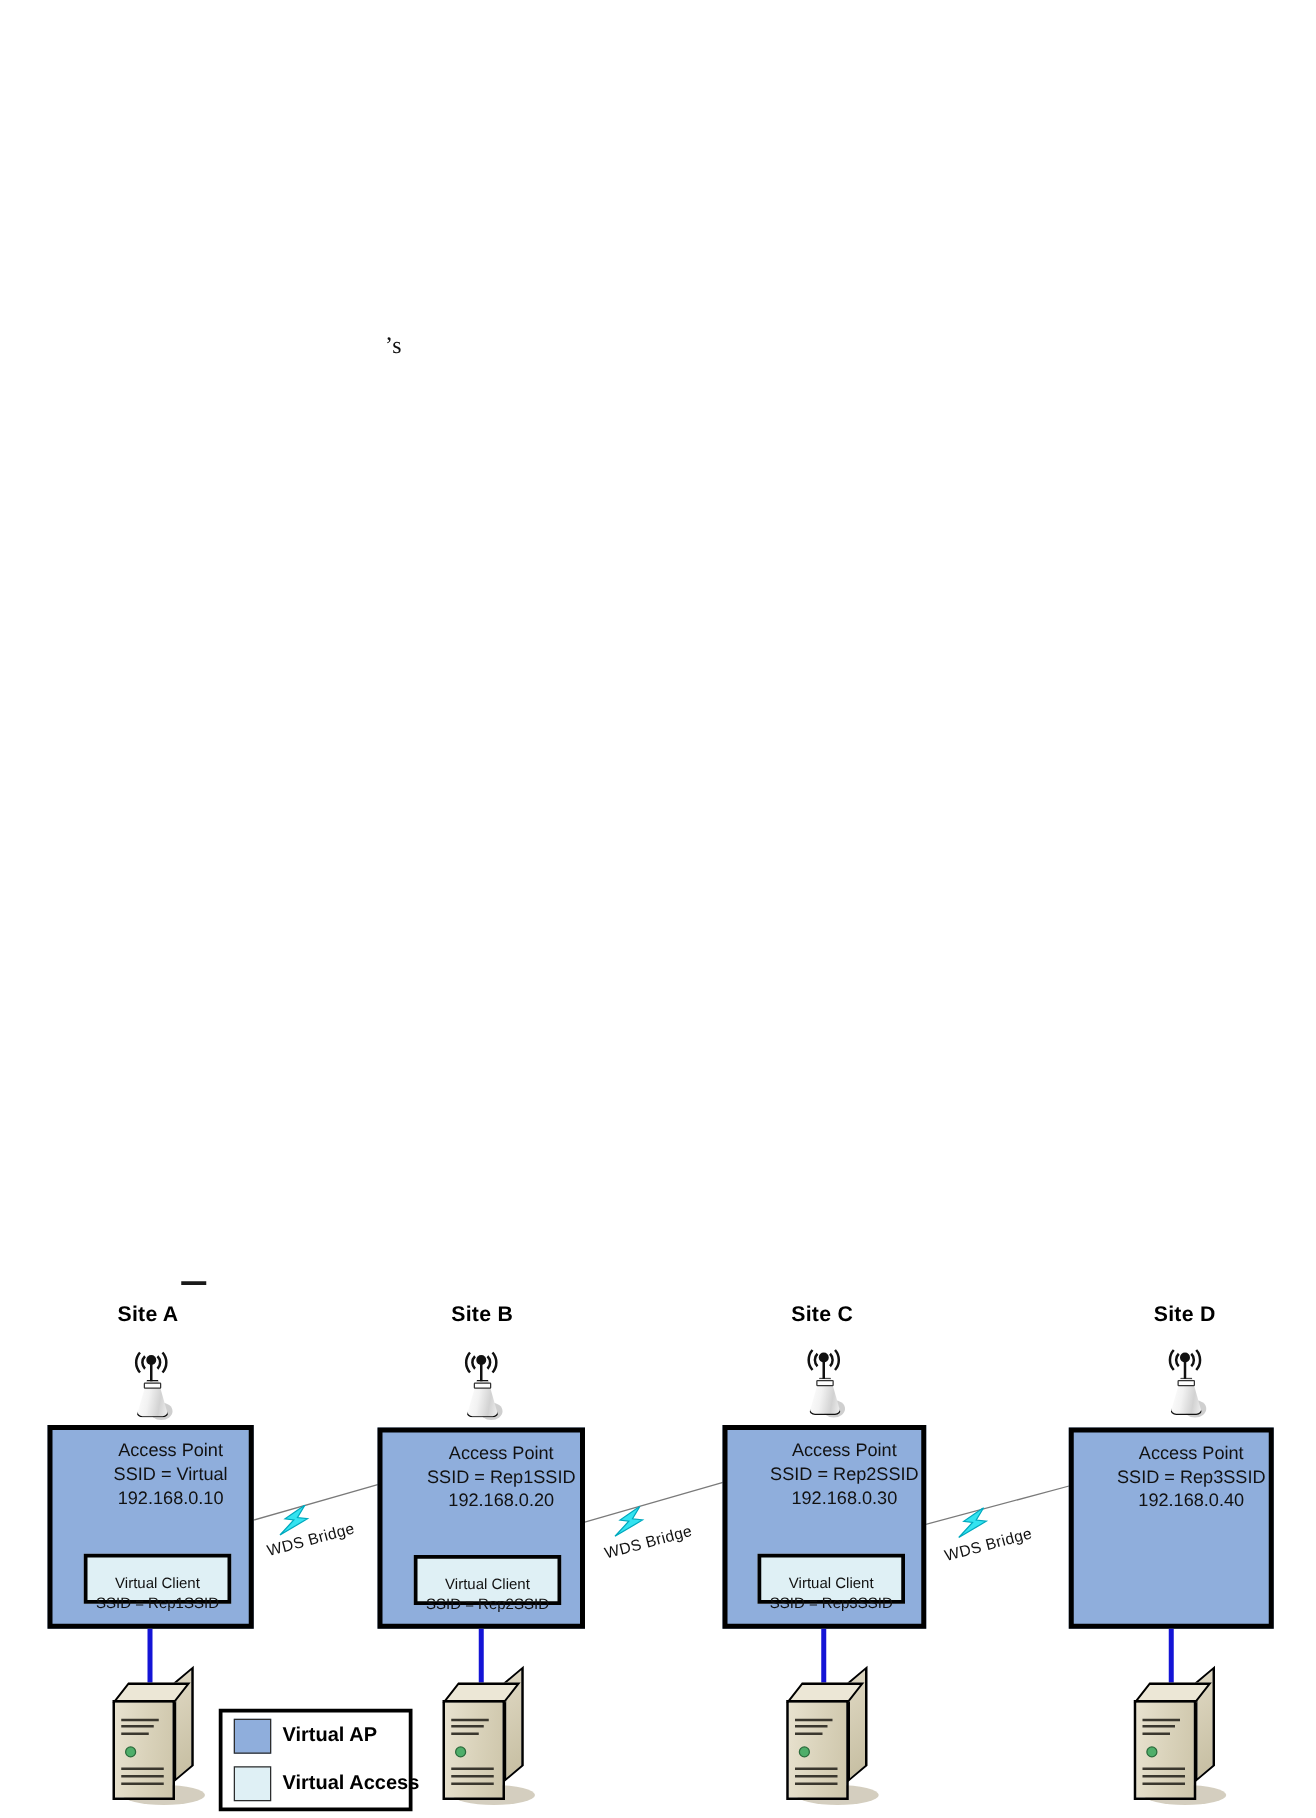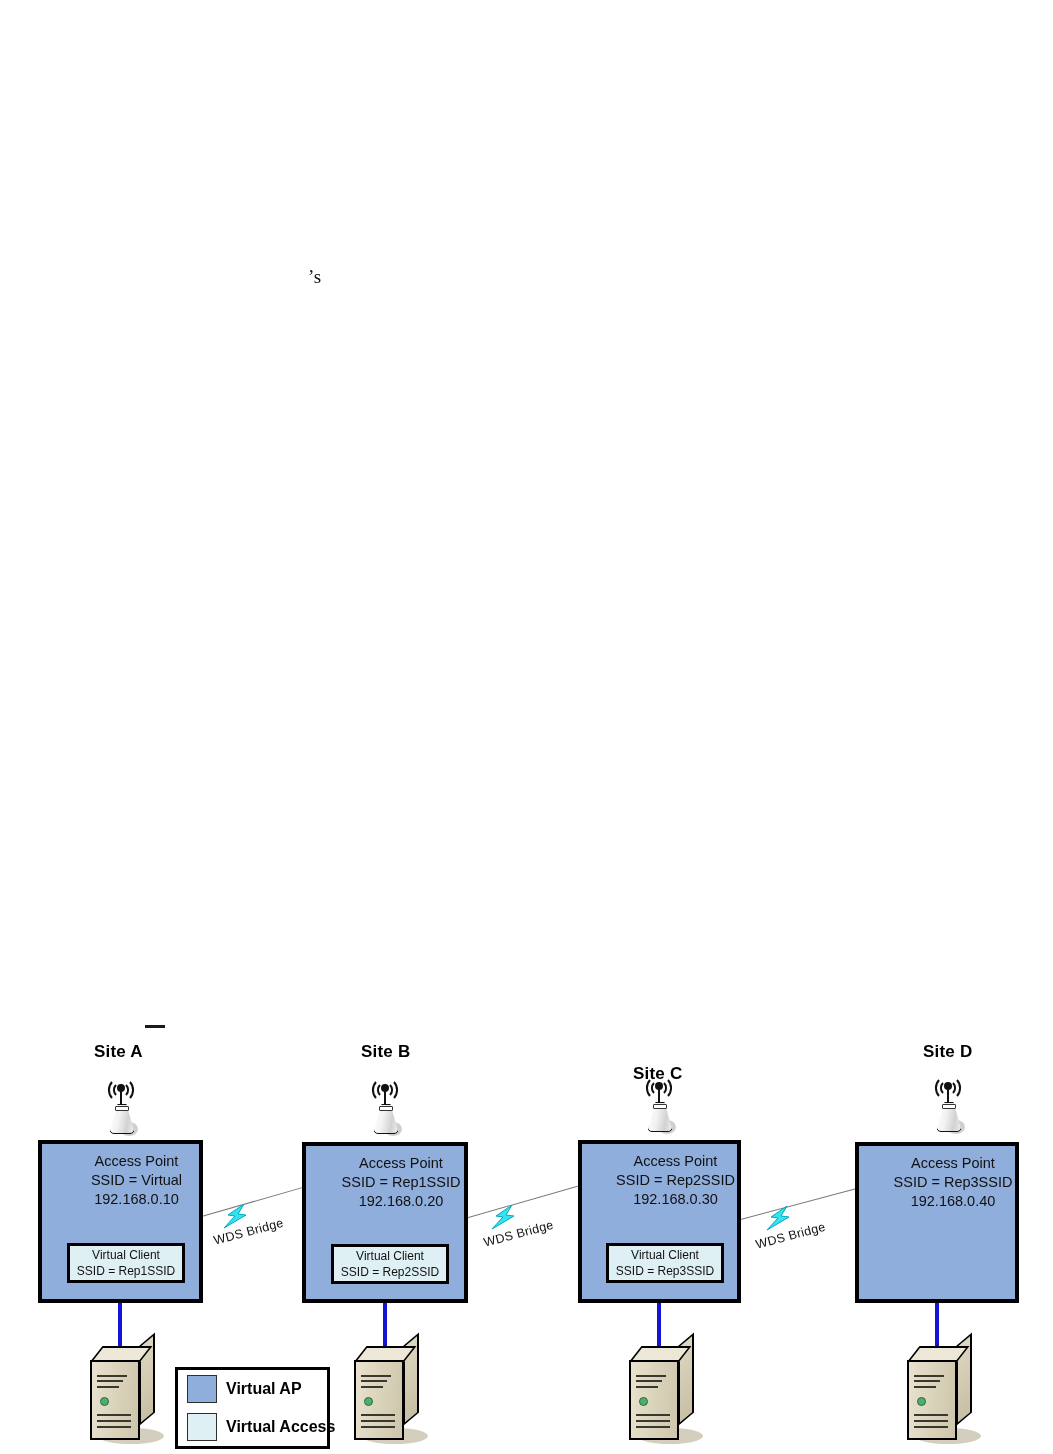--- a/index.html
+++ b/index.html
@@ -64,21 +64,21 @@
   .ap-text{
     position:absolute;left:0;right:0;top:8px;text-align:center;
     font-size:14.5px;line-height:19px;color:#111;
   }
   .ap-text div{white-space:nowrap;padding-left:32px;}
 
   
   .vc-box{
     position:absolute;background:#DFF0F5;border:3.5px solid #000;
     box-sizing:border-box;text-align:center;
-    font-size:12px;line-height:16px;color:#111;padding-top:1px;
+    font-size:12px;line-height:16px;color:#111;padding-top:12px;
   }
   .vc-box div{white-space:nowrap;}
 
   
   .cable{position:absolute;width:4px;background:#1414D6;}
   .pc{position:absolute;width:74px;height:104px;}
   .pc .sh{
     position:absolute;left:14px;top:86px;width:66px;height:16px;
     background:#cdc6b4;border-radius:50%;opacity:.85;
   }
@@ -128,21 +128,21 @@
 
 <div class="page">
 
   <div class="frag-s">’s</div>
   <div class="frag-dash"></div>
 
   <div class="diagram">
 
     <div class="site-label" style="left:94px;top:12px;">Site A</div>
     <div class="site-label" style="left:361px;top:12px;">Site B</div>
-    <div class="site-label" style="left:633px;top:12px;margin-top:22px;">Site C</div>
+    <div class="site-label" style="left:633px;top:12px;">Site C</div>
     <div class="site-label" style="left:923px;top:12px;">Site D</div>
 
     <div class="wds-line" style="left:196px;top:1200px;width:0;"></div>
 
     <div>
       <div class="wds-line" style="left:198px;top:187px;width:112px;transform:rotate(-16deg);"></div>
       <svg class="bolt" style="left:222px;top:174px;" viewBox="0 0 30 26">
         <polygon points="22,0 6,11 13,12 2,24 24,11 16,10" fill="#33E3F0" stroke="#00A9BE" stroke-width="1"></polygon>
       </svg>
       <div class="wds-label" style="left:214px;top:204px;transform:rotate(-15deg);">WDS  Bridge</div>

